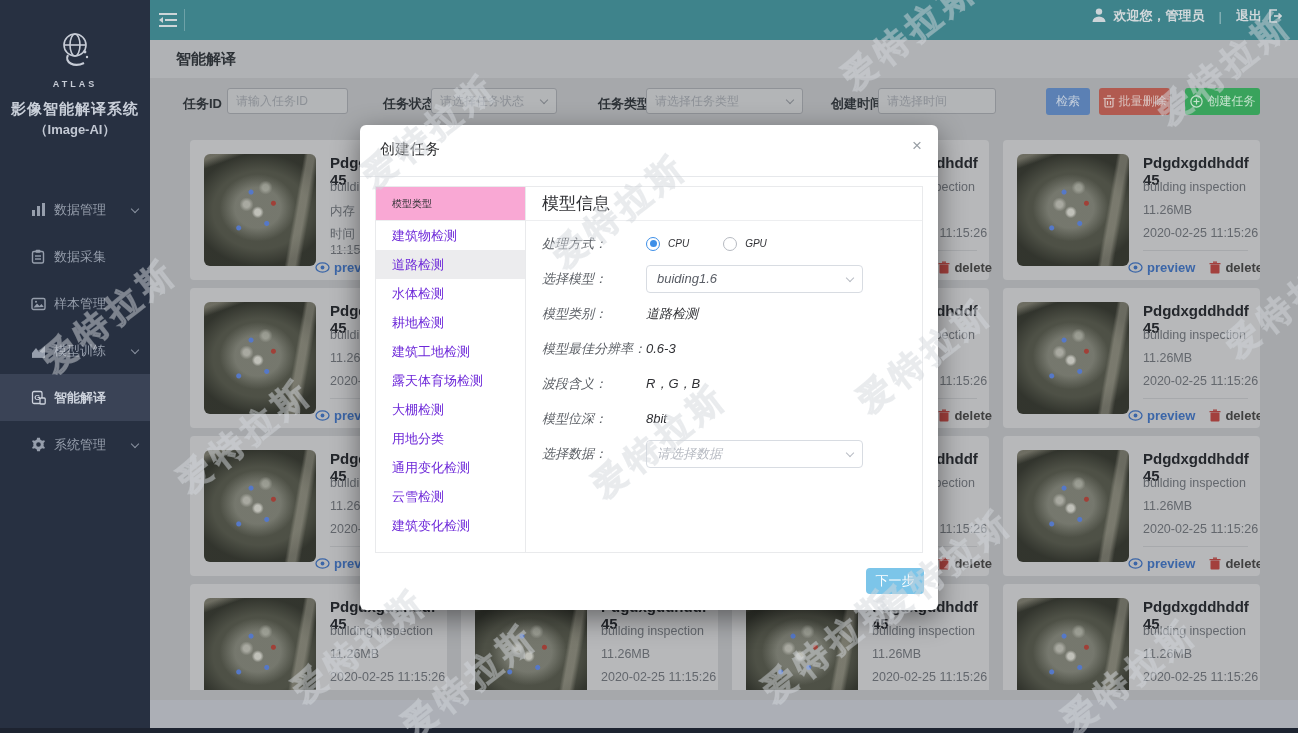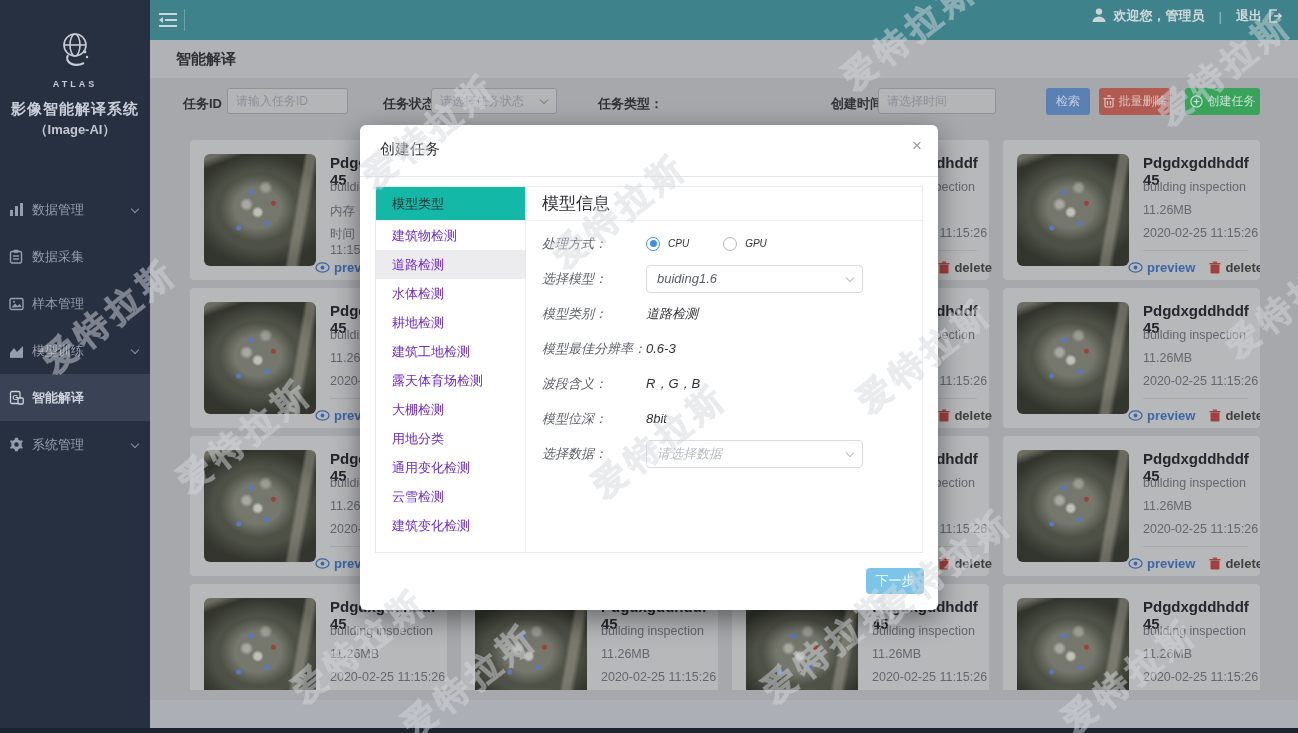--- a/index.html
+++ b/index.html
@@ -8,21 +8,21 @@
   .app { position:absolute; inset:0; width:1298px; height:733px; overflow:hidden; }
 
   
   .sidebar { position:absolute; left:0; top:0; width:150px; height:728px; background:#273041; z-index:5; }
   .logo-wrap { position:absolute; top:30px; left:0; width:150px; text-align:center; }
   .logo-globe { display:inline-block; }
   .logo-atlas { margin-top:3px; font-size:9px; font-weight:bold; letter-spacing:3px; color:#c7ccd6; }
   .sb-title { position:absolute; top:100px; width:150px; text-align:center; font-size:15px; font-weight:bold; color:#c9cfd9; letter-spacing:1px; }
   .sb-sub { position:absolute; top:121px; width:150px; text-align:center; font-size:13px; font-weight:bold; color:#c2c8d3; }
   .nav { position:absolute; top:186px; left:0; width:150px; }
-  .nav-item { position:relative; height:47px; display:flex; align-items:center; padding-left:8px; cursor:pointer; }
+  .nav-item { position:relative; height:47px; display:flex; align-items:center; padding-left:30px; cursor:pointer; }
   .nav-item.active { background:#3a4356; }
   .nav-ic { width:16px; height:16px; margin-right:8px; display:inline-flex; align-items:center; justify-content:center; }
   .nav-lb { font-size:13px; color:#969eac; }
   .nav-item.active .nav-lb { color:#ccd2dc; font-weight:bold; }
   .nav-caret { position:absolute; right:12px; top:20px; width:6px; height:6px; border-right:1.5px solid #8a92a0; border-bottom:1.5px solid #8a92a0; transform:rotate(45deg); }
 
   
   .topbar { position:absolute; left:150px; top:0; width:1148px; height:40px; background:#3e838b; z-index:5; }
   .collapse-ic { position:absolute; left:8px; top:11px; width:20px; height:18px; cursor:pointer; }
   .tb-vline { position:absolute; left:34px; top:9px; width:1px; height:22px; background:rgba(255,255,255,0.25); }
@@ -77,21 +77,21 @@
   .act-prev { color:#3b66a8; }
   .act-del { color:#404040; }
 
   
   .modal { position:absolute; left:360px; top:125px; width:578px; height:485px; background:#ffffff; border-radius:6px; box-shadow:0 8px 28px rgba(0,0,0,0.45); z-index:40; }
   .m-title { position:absolute; left:20px; top:15px; font-size:15px; font-weight:500; color:#303133; }
   .m-close { position:absolute; right:16px; top:12px; font-size:17px; color:#9aa0a6; cursor:pointer; line-height:1; }
   .m-hdiv { position:absolute; left:0; top:51px; width:578px; height:1px; background:#e6e8eb; }
   .m-panel { position:absolute; left:15px; top:61px; width:548px; height:367px; border:1px solid #e9eaec; }
   .m-left { position:absolute; left:0; top:0; width:150px; height:100%; border-right:1px solid #e9eaec; }
-  .m-left-head { height:34px; line-height:34px; padding-left:16px; background:#14b8a6; border-bottom:1px solid #edeef0; font-size:13px; color:#303135; font-weight:500; }
+  .m-left-head { height:34px; line-height:34px; padding-left:16px; background:#f9a8d4; border-bottom:1px solid #edeef0; font-size:10px; color:#303135; font-weight:500; }
   .m-type { height:29px; line-height:29px; padding-left:16px; font-size:13px; color:#6d28d9; cursor:pointer; }
   .m-type.sel { background:#ececee; }
   .m-right { position:absolute; left:150px; top:0; right:0; height:100%; }
   .m-right-head { height:34px; line-height:34px; padding-left:16px; border-bottom:1px solid #edeef0; font-size:17px; color:#303135; font-weight:500; }
   .m-body { padding-top:5px; }
   .m-row { height:35px; display:flex; align-items:center; padding-left:16px;font-style:italic; }
   .m-lab { width:104px; font-size:13px; color:#5a5e64; flex:none; }
   .m-val { font-size:13px; color:#303135; }
   .m-radio-g { display:flex; align-items:center; gap:8px; margin-right:34px; cursor:pointer; }
   .radio-on { width:14px; height:14px; border-radius:50%; border:1px solid #3d8fe8; position:relative; flex:none; }
@@ -234,20 +234,24 @@
   <label class="f-label" style="left:183px; top:95px;">任务ID：</label>
   <input class="f-input" style="left: 227px; top: 88px; width: 121px;" readonly="" placeholder="请输入任务ID">
 
   <label class="f-label" style="left:383px; top:95px;">任务状态：</label>
   <div class="f-select" style="left:431px; top:88px; width:126px;">
     <span>请选择任务状态</span>
     <span class="f-caret"></span>
   </div>
 
   <label class="f-label" style="left:598px; top:95px;">任务类型：</label>
+  <div class="f-select" style="left:646px; top:88px; width:157px;">
+    <span>请选择任务类型</span>
+    <span class="f-caret"></span>
+  </div>
 
   <label class="f-label" style="left:831px; top:95px;">创建时间：</label>
   <input class="f-input" style="left: 878px; top: 88px; width: 118px;" readonly="" placeholder="请选择时间">
 
   <button class="f-btn btn-search">
     <span>检索</span>
   </button>
   <button class="f-btn btn-del">
     <svg width="12" height="13" viewBox="0 0 12 13" stroke="#dbc4c0" stroke-width="1.2" fill="none">
       <rect x="2" y="3.5" width="8" height="8.5" rx="1"></rect>

